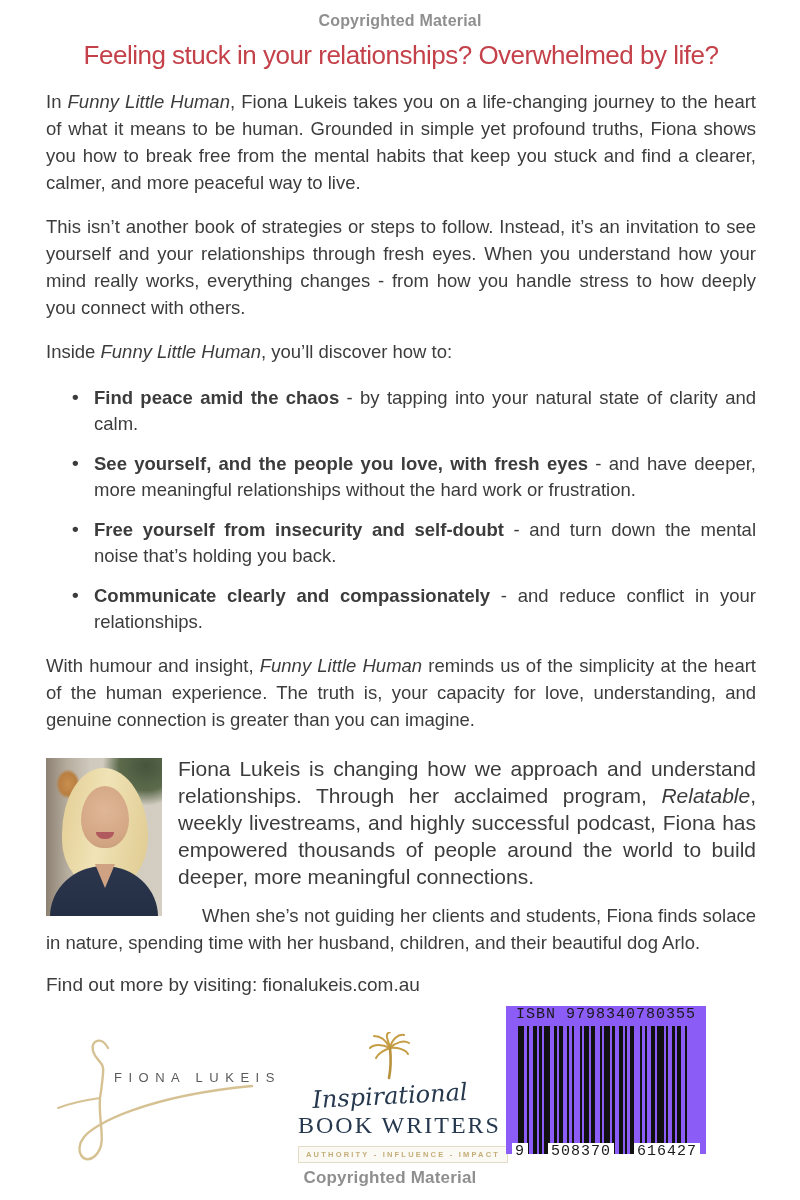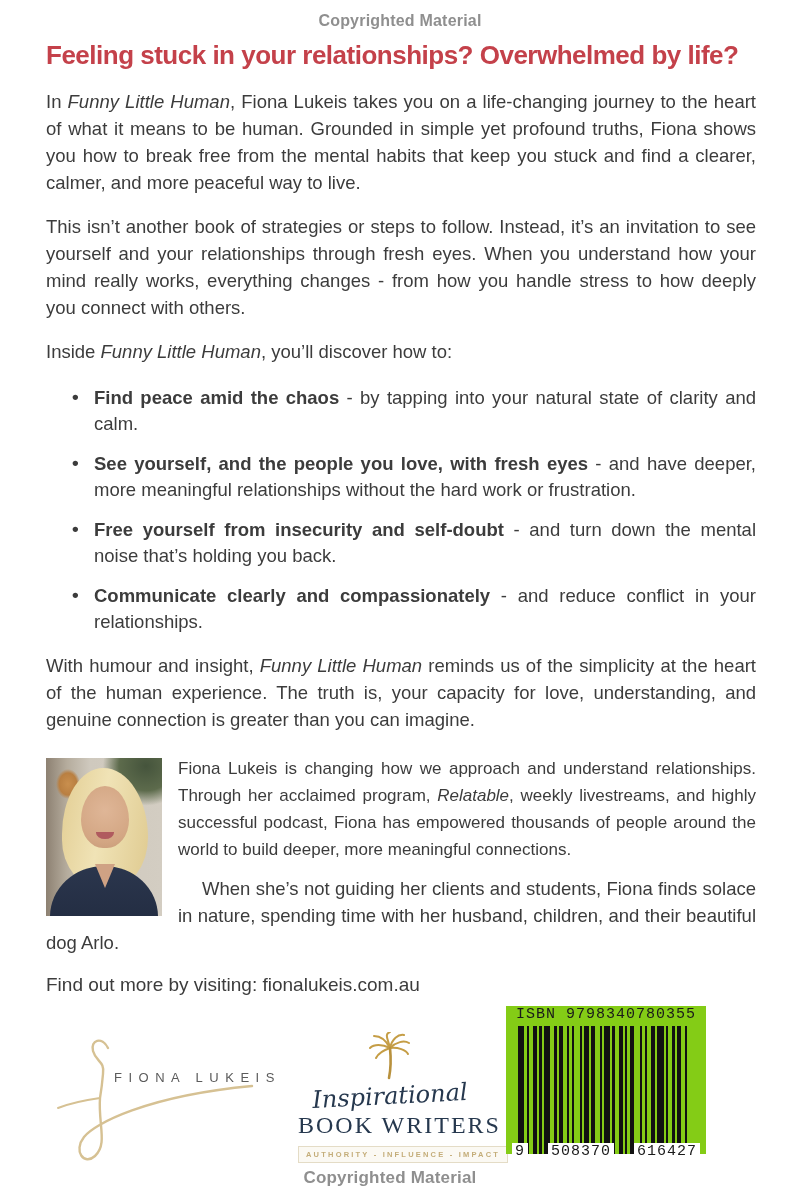--- a/index.html
+++ b/index.html
@@ -18,22 +18,22 @@
     text-align:center;
     font-size:16px; font-weight:600; color:#8f8f8f;
     letter-spacing:0.2px;
   }
   .watermark.top { top:12px; }
   .watermark.bottom { top:1168px; left:-20px; font-size:17px; }
 
   .content { padding:34px 44px 0 46px; }
 
   .headline {
-    text-align:left;
-    font-size:26px; font-weight:bold;
+    text-align:center;
+    font-size:26px; font-weight:normal;
     letter-spacing:-0.5px;
     color:#c4414a;
     margin-top:6px;
   }
   .subheadline {
     text-align:center;
     font-size:22px; line-height:30px;
     color:#3d3d3d;
     max-width:640px;
     margin:24px auto 0 auto;
@@ -97,21 +97,21 @@
     background:linear-gradient(180deg,#2b364d 0%, #222c41 100%);
     border-radius:55% 55% 0 0 / 90% 90% 0 0;
   }
   .bio-photo .vneck {
     position:absolute; left:49px; bottom:28px;
     width:20px; height:24px;
     background:#cfa284;
     clip-path:polygon(0 0, 100% 0, 50% 100%);
   }
   .bio-p1 {
-    font-size:17px; line-height:27px;
+    font-size:21px; line-height:27px;
     text-align:justify;
     padding-left:19px;
   }
   .bio-p2 {
     font-size:18.5px; line-height:27px;
     text-align:justify;
     margin-top:12px;
     text-indent:24px;
   }
   .clear { clear:both; }
@@ -157,21 +157,21 @@
     margin-top:7px;
     padding:3px 7px;
     border:1px solid #e4dcc6;
     background:#fbf9f3;
     font-size:7.5px; font-weight:bold;
     letter-spacing:2.2px;
     color:#c4ad79;
     white-space:nowrap;
   }
 
-  .barcode { position:absolute; left:506px; top:1006px; width:200px; background:#84cc16; }
+  .barcode { position:absolute; left:506px; top:1006px; width:200px; background:#8b5cf6; }
   .barcode-label {
     font-family:"Liberation Mono", monospace;
     font-size:15px; color:#1a1a1a;
     text-align:center;
     letter-spacing:1px;
     white-space:nowrap;
   }
   .bars {
     position:relative;
     margin-top:3px;

